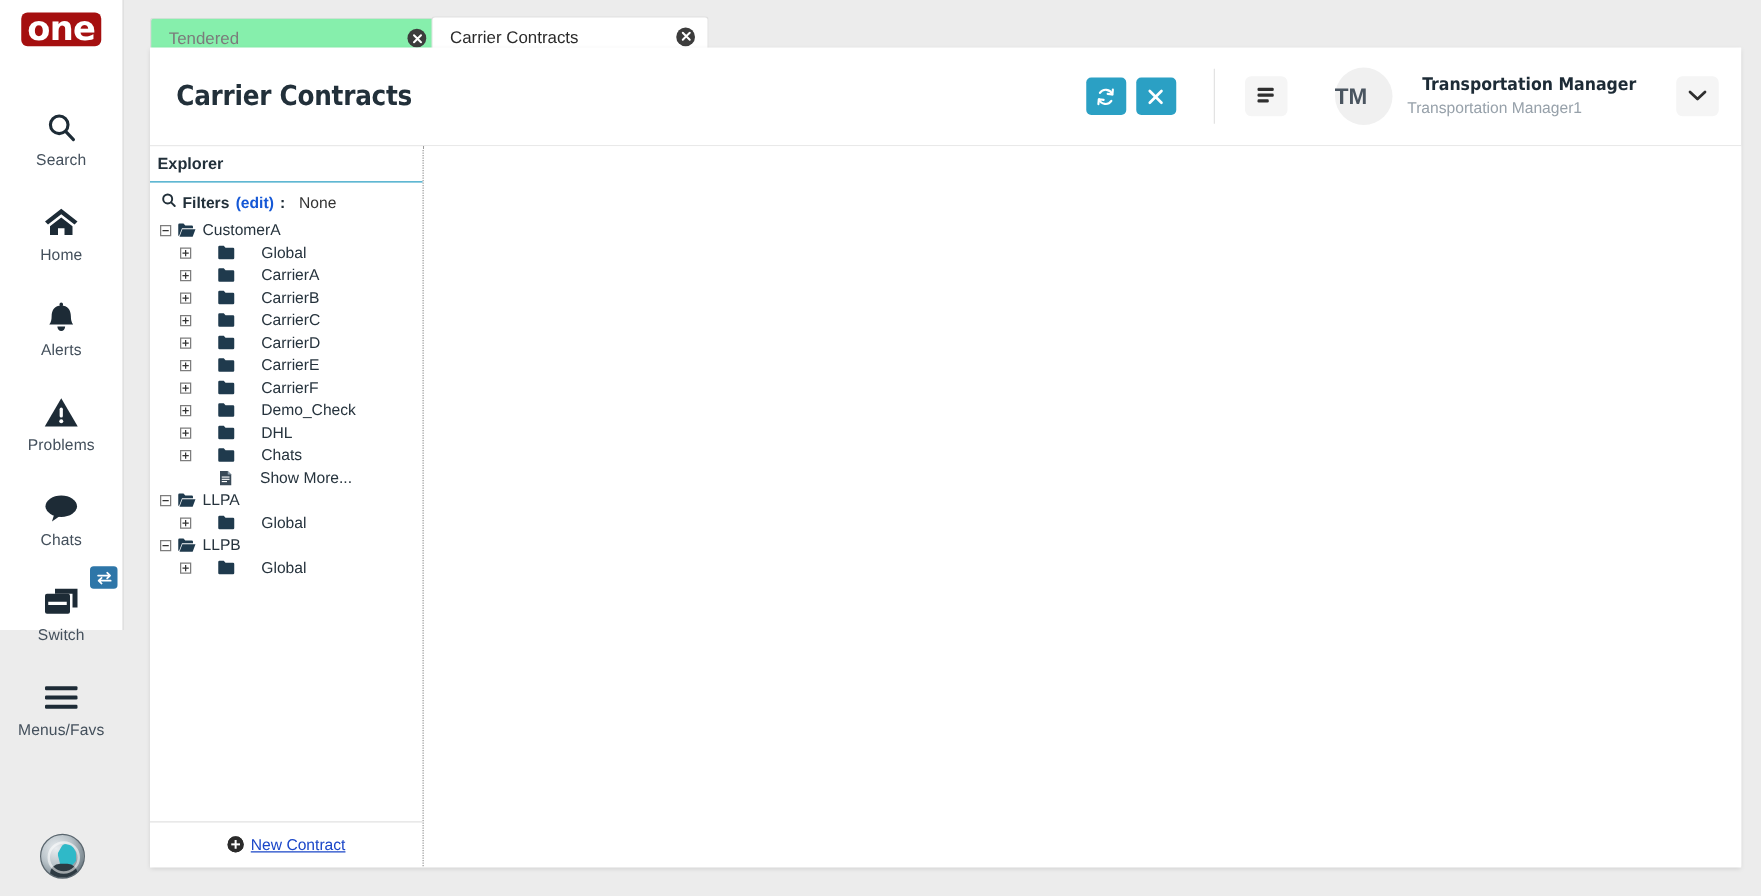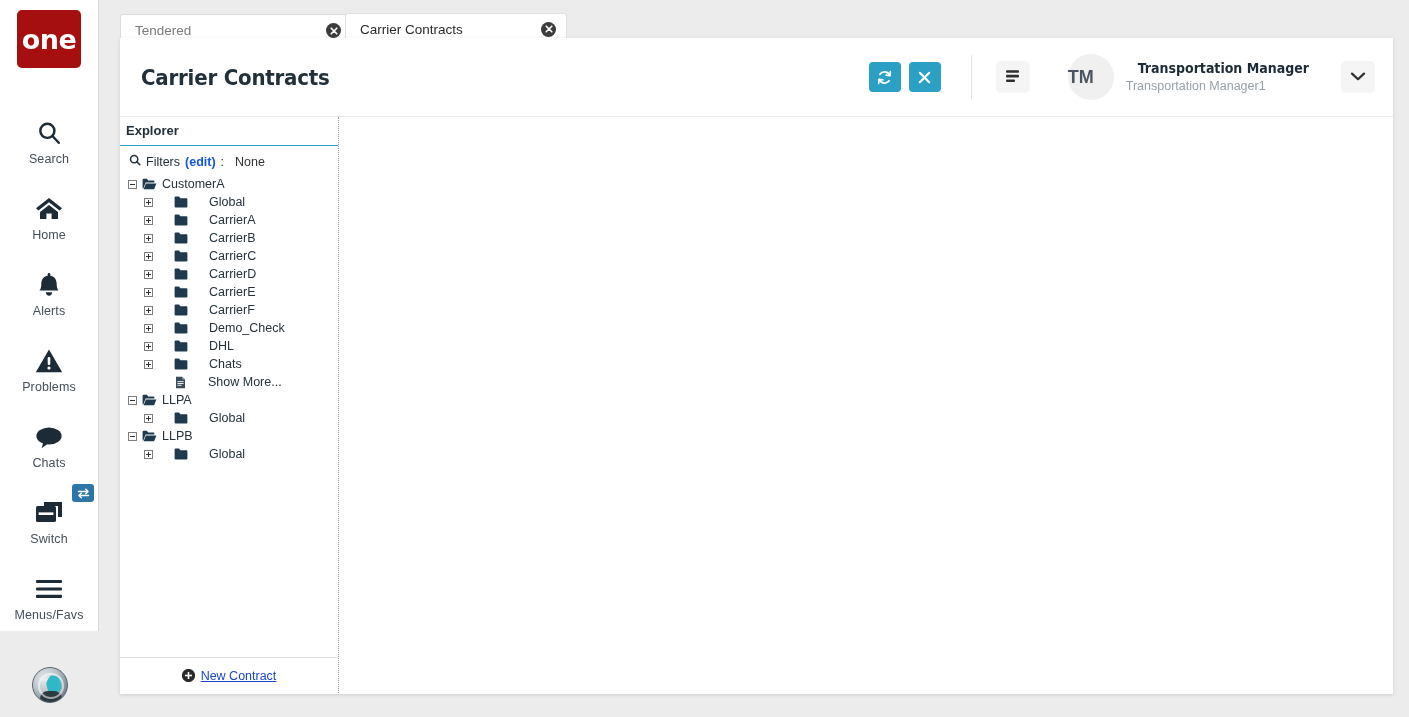--- a/index.html
+++ b/index.html
@@ -7,21 +7,21 @@
     width: 1409px; height: 717px;
     background: #ececec;
     font-family: "Liberation Sans", sans-serif;
     overflow: hidden;
   }
   #app { position: relative; width: 1409px; height: 717px; }
 
   
   .rail {
     position: absolute; left: 0; top: 0;
-    width: 99px; height: 631px;
+    width: 99px; height: 504px;
     background: #ffffff;
     border-right: 1px solid #d8d8d8;
     display: flex; flex-direction: column; align-items: center;
   }
   .logo {
     width: 64px; height: 58px; margin-top: 10px;
     background: #a50f0f; border-radius: 5px;
     display: flex; align-items: center; justify-content: center;
   }
   .logo-text {
@@ -72,21 +72,21 @@
   .tab {
     position: absolute; top: 14px; height: 32px;
     display: flex; align-items: center;
     padding: 0 10px 0 14px;
     font-size: 13.5px;
     cursor: pointer;
     border-top-left-radius: 3px; border-top-right-radius: 3px;
   }
   .tab-inactive {
     left: 10px; width: 232px;
-    background: #ffffff; color: #7b7b7b;
+    background: #86efac; color: #7b7b7b;
     border: 1px solid #dcdcdc; border-bottom: none;
   }
   .tab-active {
     left: 235px; width: 222px;
     background: #ffffff; color: #2a2a2a;
     border: 1px solid #e0e0e0; border-bottom: 3px solid #2ba0c4;
     height: 34px; top: 13px;
   }
   .tab-label { flex: 1 1 auto; white-space: nowrap; overflow: hidden; }
   .tab-close {
@@ -157,21 +157,21 @@
   }
   .exp-head {
     height: 29px; padding: 6px 0 0 6px;
     font-size: 13px; font-weight: 700; color: #22303a;
     border-bottom: 1px solid #2ba0c4;
   }
   .filters-row {
     display: flex; align-items: center; gap: 5px;
     padding: 8px 0 6px 9px; font-size: 12.5px; color: #22303a;
   }
-  .filters-row .lbl { font-weight: 400; }
+  .filters-row .lbl { font-weight: 700; }
   .filters-row .edit { color: #1558d6; font-weight: 700; cursor: pointer; }
   .filters-row .val { margin-left: 6px; color: #333; }
   .tree { padding-left: 4px; font-size: 12.5px; color: #26333d; }
   .node {
     display: flex; align-items: center; height: 18px; cursor: pointer; white-space: nowrap;
   }
   .node .toggle {
     width: 9px; height: 9px; margin-right: 5px; flex: 0 0 auto;
     border: 1px solid #7d7d7d; background: #fff; position: relative;
   }

